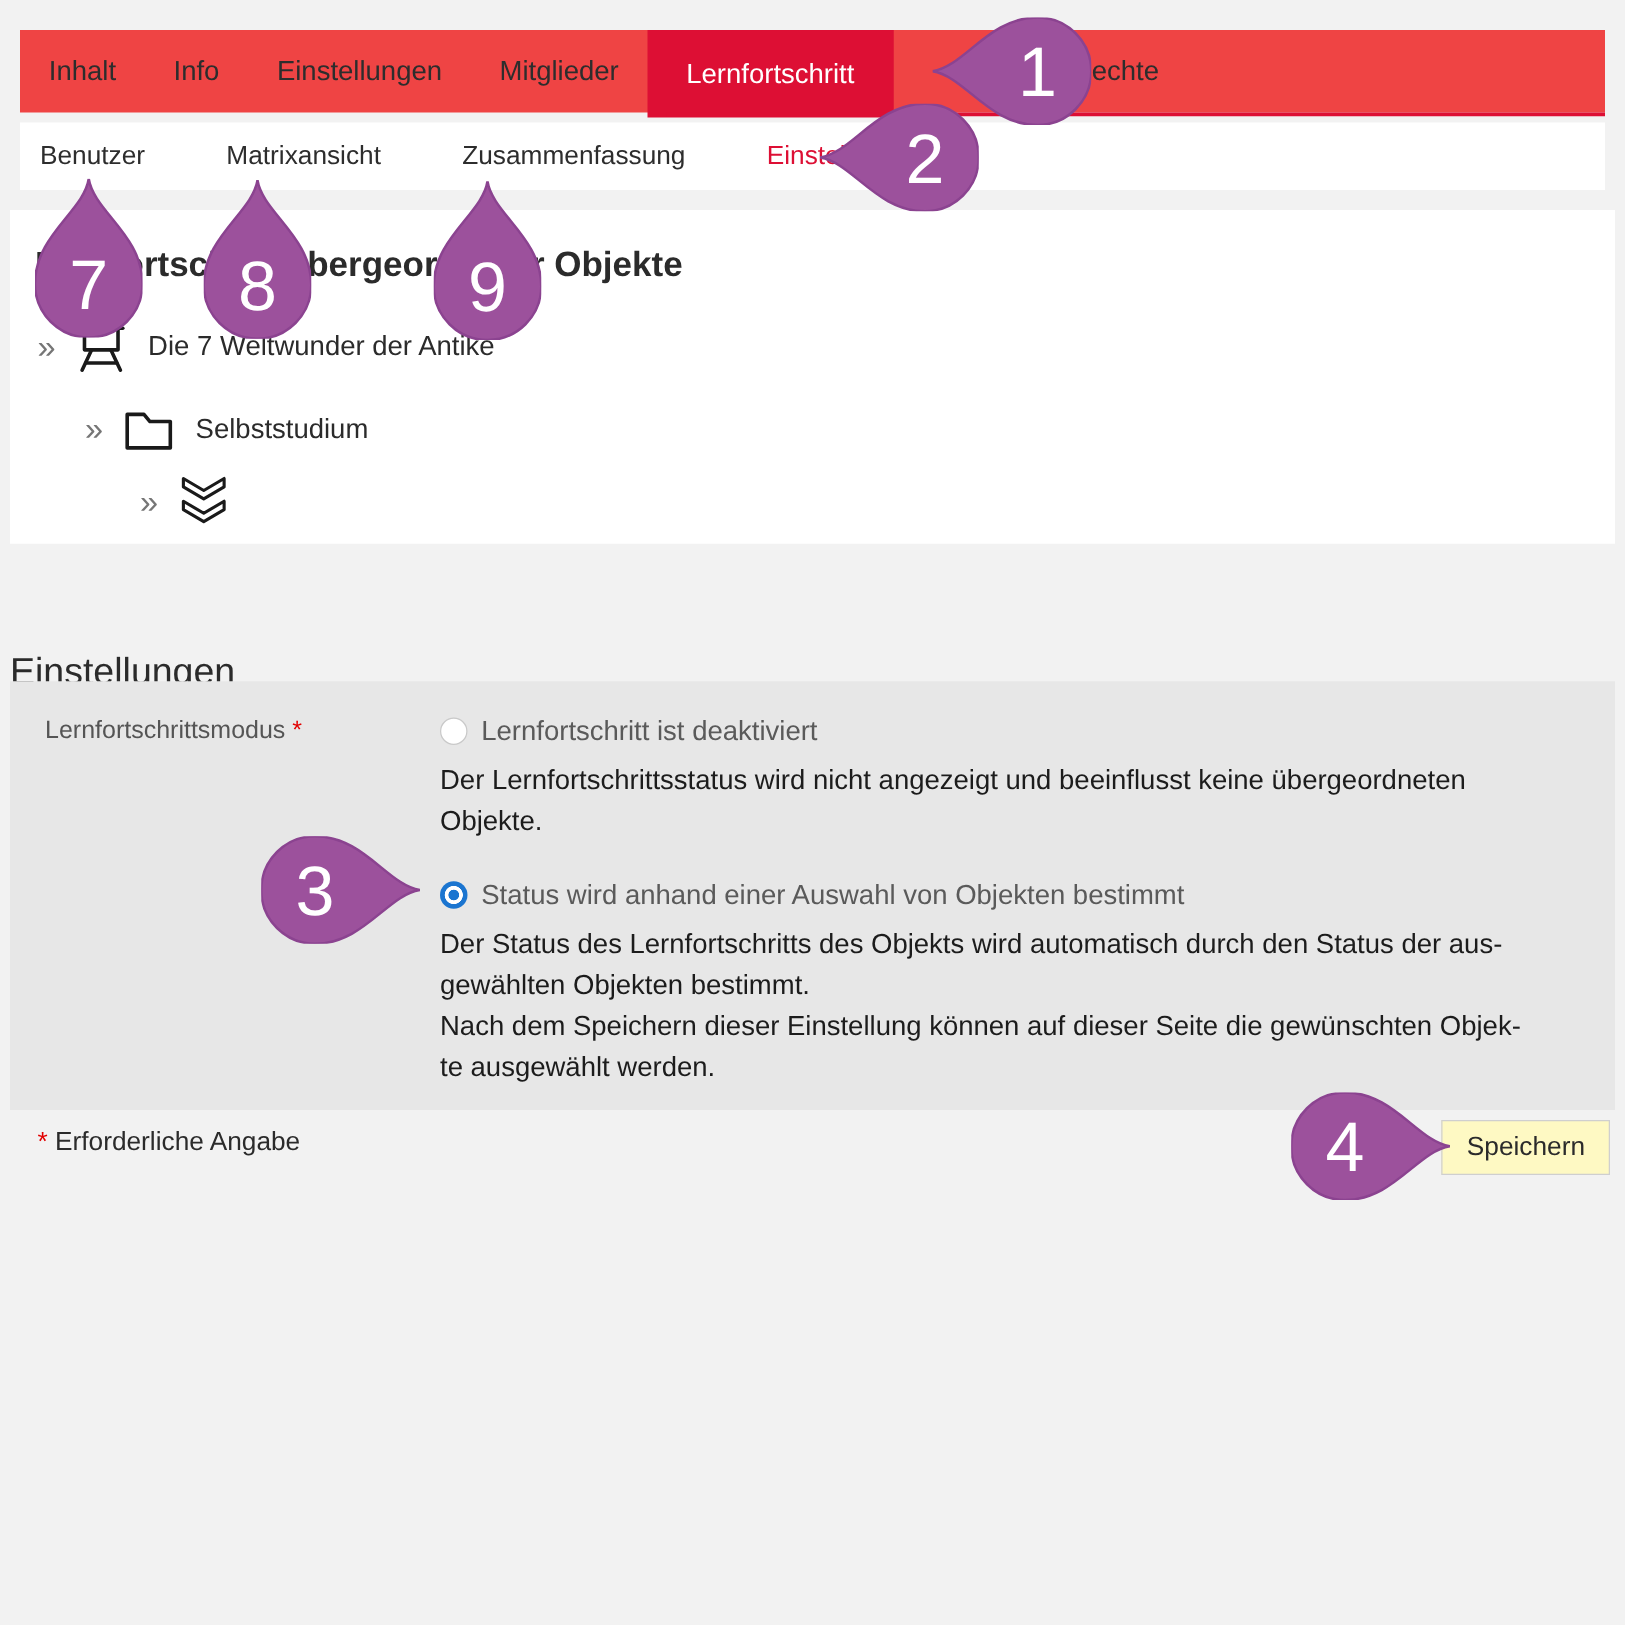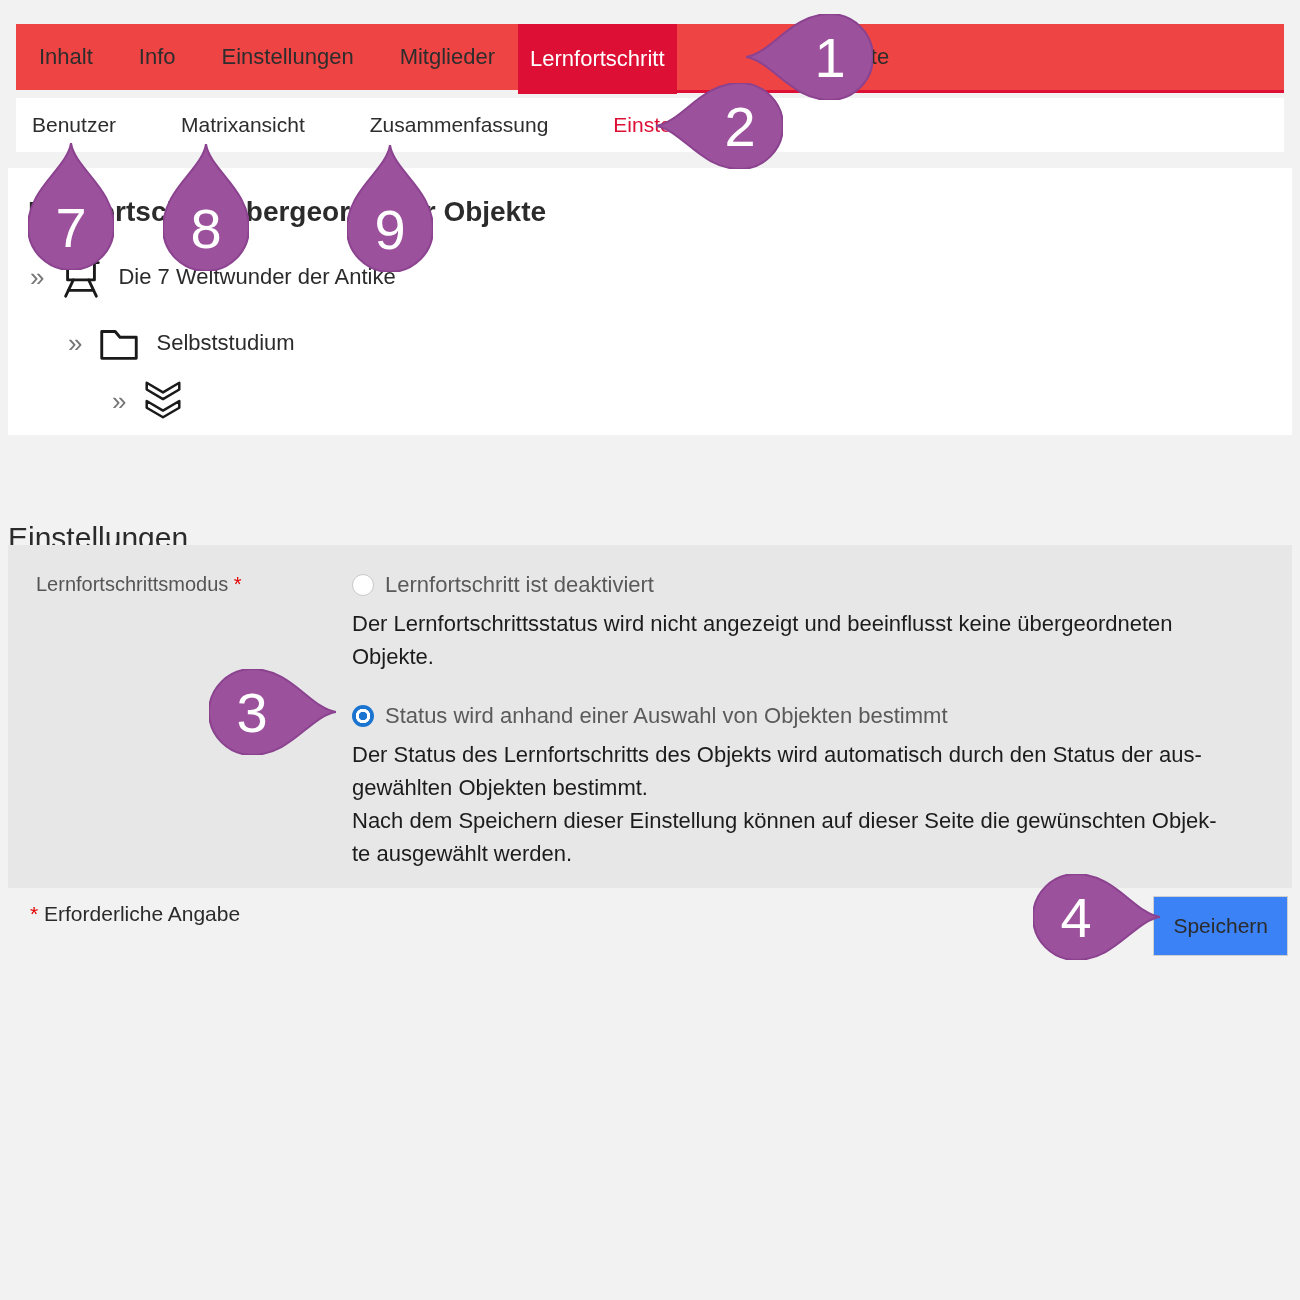--- a/index.html
+++ b/index.html
@@ -14,21 +14,21 @@
   
   .tabbar{
     position:absolute;left:16px;right:16px;top:24px;height:66px;
     background:#ef4444;display:flex;align-items:stretch;
   }
   .tab{
     display:flex;align-items:center;
     padding:0 23px;font-size:22px;color:#2d2d2d;cursor:pointer;white-space:nowrap;
   }
   .tab.active{
-    background:#dd0f34;color:#fff;height:70px;margin-bottom:-4px;padding:0 12px;
+    background:#dd0f34;color:#fff;height:70px;margin-bottom:-4px;padding:0 31px;
   }
   .tab.rechte{margin-left:120px;}
   .tab-underline{
     position:absolute;left:517px;right:0;bottom:-3px;height:3px;background:#dd0f34;
   }
   
   .subtabbar{
     position:absolute;left:16px;right:16px;top:98px;height:54px;
     background:#fff;display:flex;align-items:center;gap:37px;
   }
@@ -78,22 +78,22 @@
   .radio.selected{
     border:none;
     background:radial-gradient(circle at 50% 50%, #1b75d0 0 4px, #ffffff 4.5px 7px, #1b75d0 7.5px 11px);
   }
   .option.second{margin-top:27px;}
   
   .footer-note{
     position:absolute;left:30px;top:902px;font-size:21px;color:#2b2b2b;
   }
   .save-button{
-    position:absolute;right:12px;top:896px;height:60px;
-    background:#3b82f6;border:1px solid #cfcfcf;box-sizing:border-box;
+    position:absolute;right:12px;top:896px;height:44px;
+    background:#fef9c3;border:1px solid #cfcfcf;box-sizing:border-box;
     font-size:21px;color:#2b2b2b;padding:0 19px;line-height:42px;cursor:pointer;
     font-family:"Liberation Sans", sans-serif;
   }
   
   .pin{position:absolute;width:86px;height:127px;z-index:50;pointer-events:none;}
   .pin svg{width:86px;height:127px;transform-origin:43px 84px;display:block;}
   .pin.up svg{transform:none;}
   .pin.left svg{transform:rotate(-90deg);}
   .pin.right svg{transform:rotate(90deg);}
   .pin-num{

